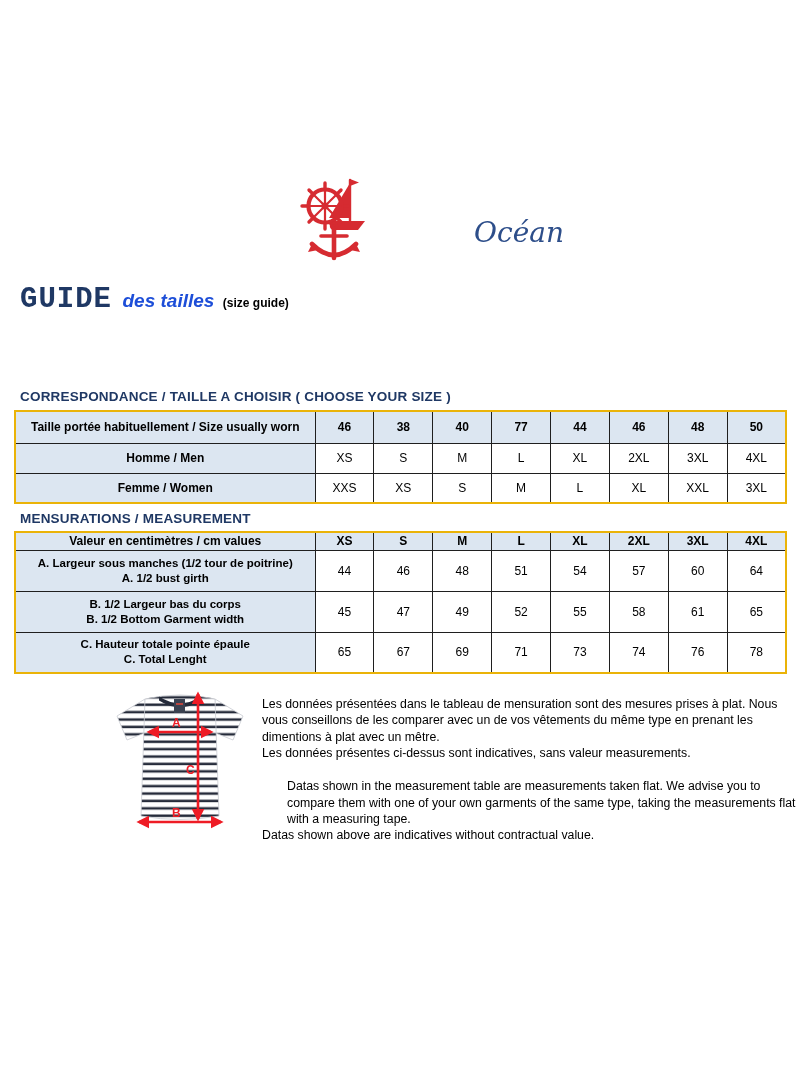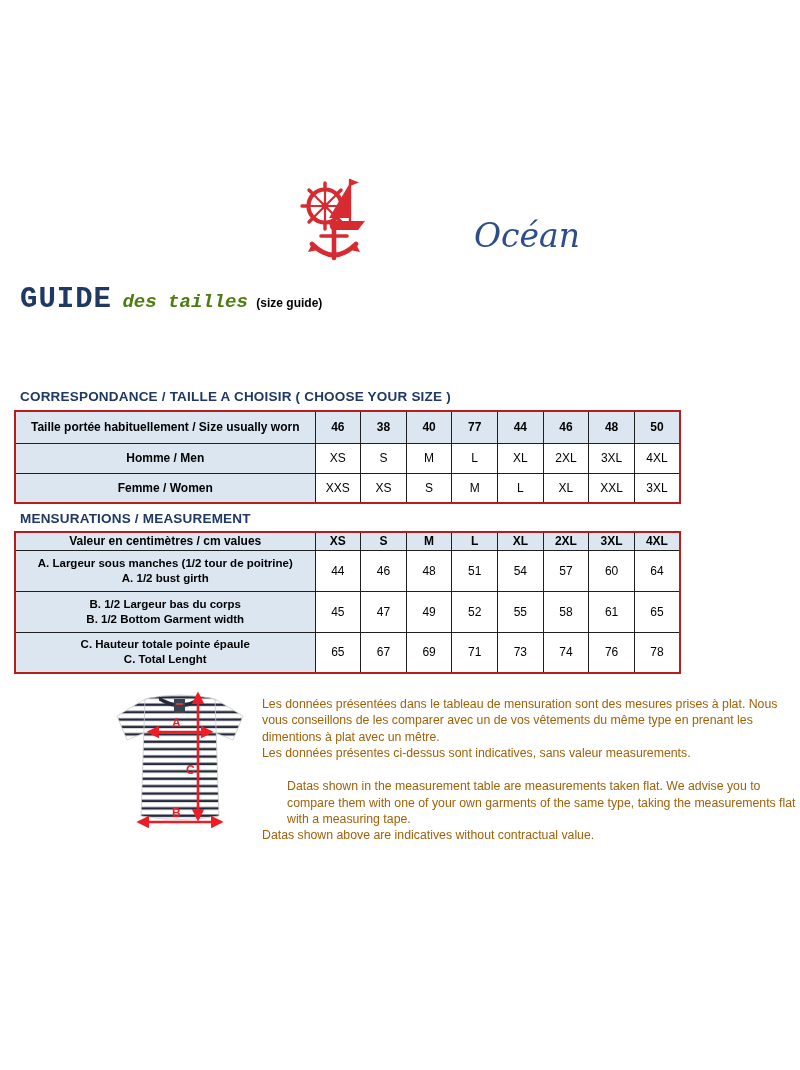--- a/index.html
+++ b/index.html
@@ -14,71 +14,71 @@
   .logo-icon { width:78px; height:90px; flex:0 0 auto; }
   .logo-text { position:relative; width:182px; height:90px; }
   .brand-breizh {
     position:absolute; left:4px; top:2px;
     font-family:"DejaVu Serif", serif; font-style:italic;
     font-size:45px; color:#2d4e8a; letter-spacing:-1px;
   }
   .brand-ocean {
     position:absolute; left:98px; top:40px;
     font-family:"DejaVu Serif", serif; font-style:italic;
-    font-size:33px; color:#2d4e8a;text-align:right;
+    font-size:28px; color:#2d4e8a;text-align:right;
   }
 
   
   .guide-line { position:absolute; left:20px; top:283px; white-space:nowrap; }
   .guide-word {
     font-family:Liberation Mono, monospace; font-weight:bold; font-size:29px;
     color:#1f3864; letter-spacing:1px;
   }
   .guide-sub {
-    font-family:Liberation Mono, monospace; font-style:italic; font-weight:bold;
-    font-size:19px; color:#4d7c0f; margin-left:6px;
+    font-family:Liberation Sans, sans-serif; font-style:italic; font-weight:bold;
+    font-size:19px; color:#1d4ed8; margin-left:6px;
   }
   .guide-note { font-size:12px; font-weight:bold; color:#000; margin-left:4px; }
   .product-title {
     position:absolute; left:20px; top:318px;
     font-size:16.5px; font-weight:bold; color:#1f3864;
   }
   .section-heading {
     position:absolute; left:20px;
     font-size:13.5px; font-weight:bold; color:#1f3864; letter-spacing:0.2px;
   }
   .corr-heading { top:389px; }
   .mens-heading { top:511px; }
 
   
   table.size-table {
-    position:absolute; left:14px; width:667px;
+    position:absolute; left:14px; width:773px;
     border-collapse:collapse; table-layout:fixed;
-    border:2px solid #b91c1c;
+    border:2px solid #eab308;
   }
   table.size-table td {
     border:1px solid #1f1f1f; text-align:center; vertical-align:middle;
     font-size:12px; padding:1px 2px;
   }
   .t-corr { top:410px; }
   .t-corr tr { height:30px; }
   .t-corr tr.first { height:32px; }
   .t-mens { top:531px; }
   .t-mens tr.hdr { height:18px; }
   .t-mens tr.meas { height:41px; }
   td.lbl { width:300px; font-weight:bold; background:#dce6f1; font-size:11.5px; }
   td.hl  { background:#dce6f1; }
   td.bold { font-weight:bold; }
   .lbl2 { display:block; line-height:1.3; font-weight:bold; font-size:11.5px; }
 
   
   .diagram { position:absolute; left:104px; top:679px; width:152px; height:152px; }
   .notes {
     position:absolute; left:262px; top:696px; width:534px;
-    font-size:12.3px; line-height:1.33; color:#a16207;
+    font-size:12.3px; line-height:1.33; color:#000000;
   }
   .notes p { margin:0; }
   .notes p.gap { margin-top:17px;margin-left:25px; }
 </style>
 </head>
 <body>
 
 <div class="page">
 
   <div class="logo">

